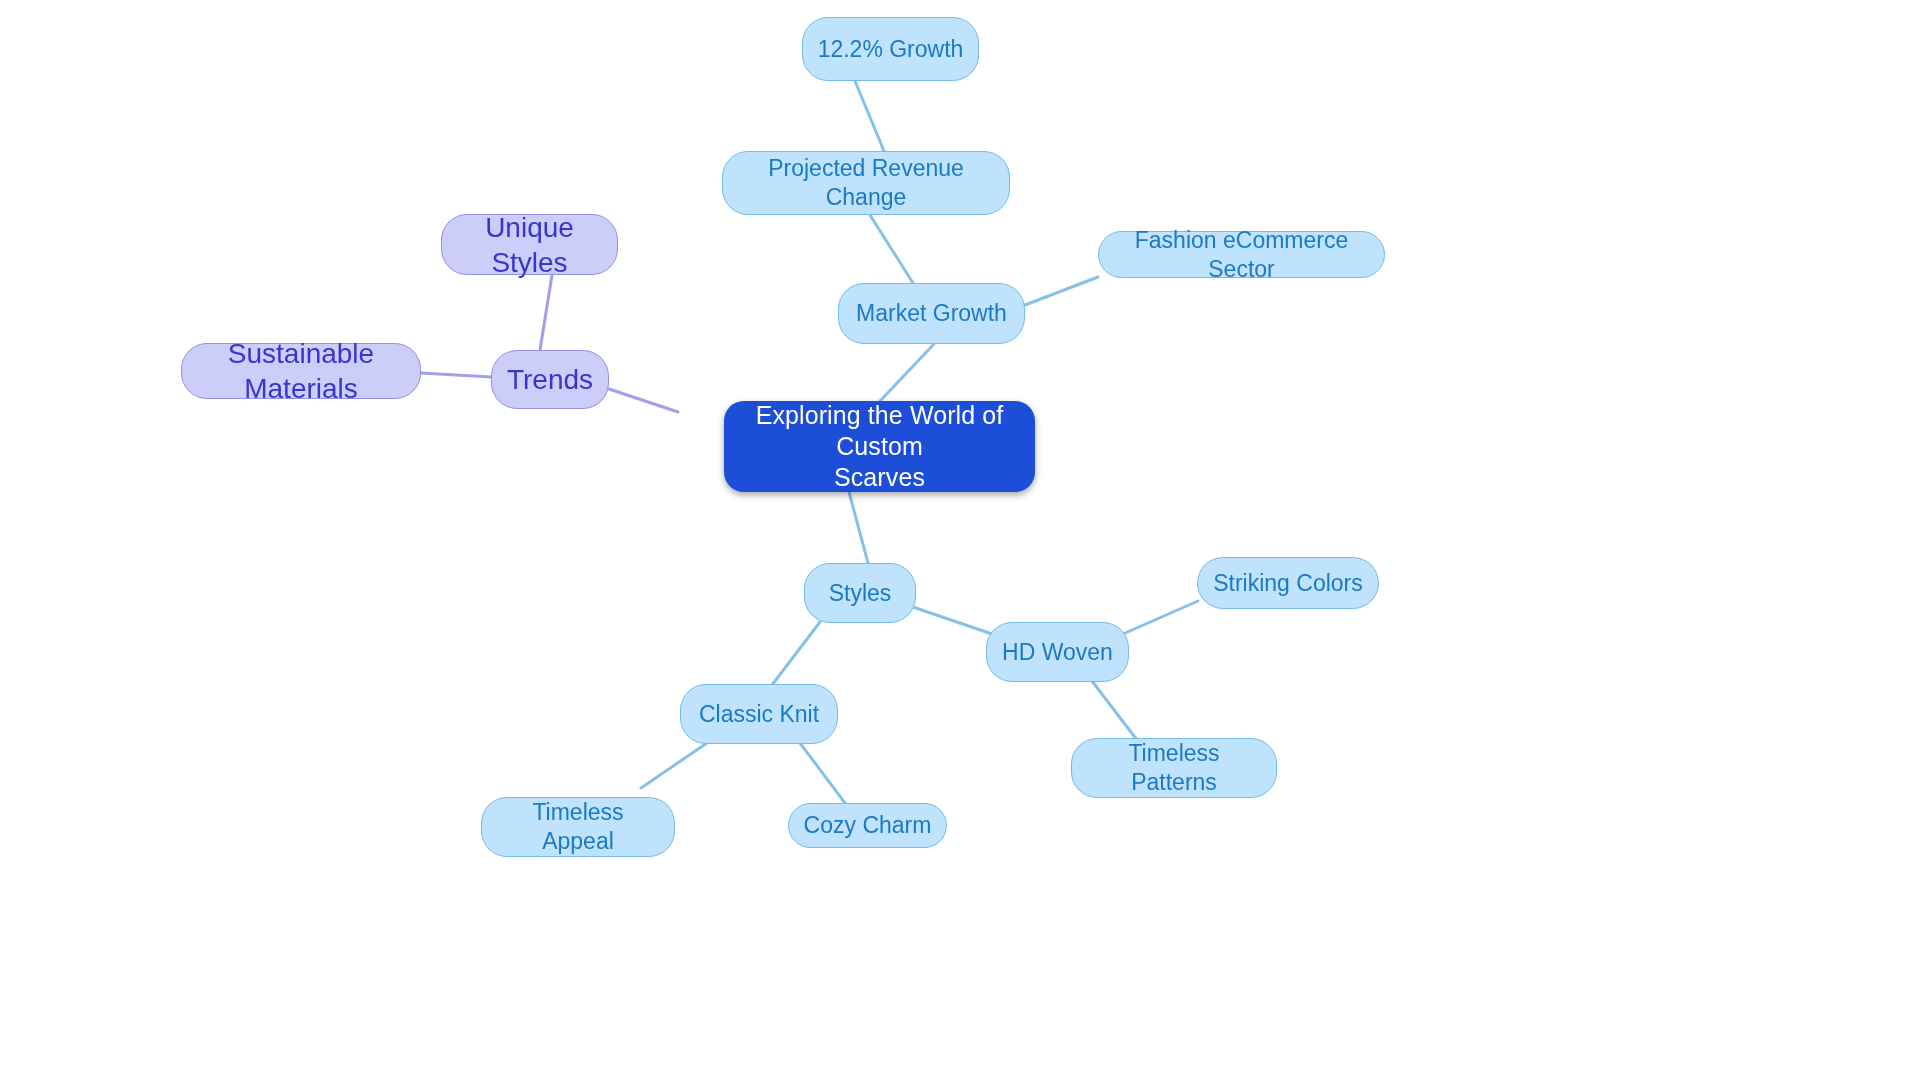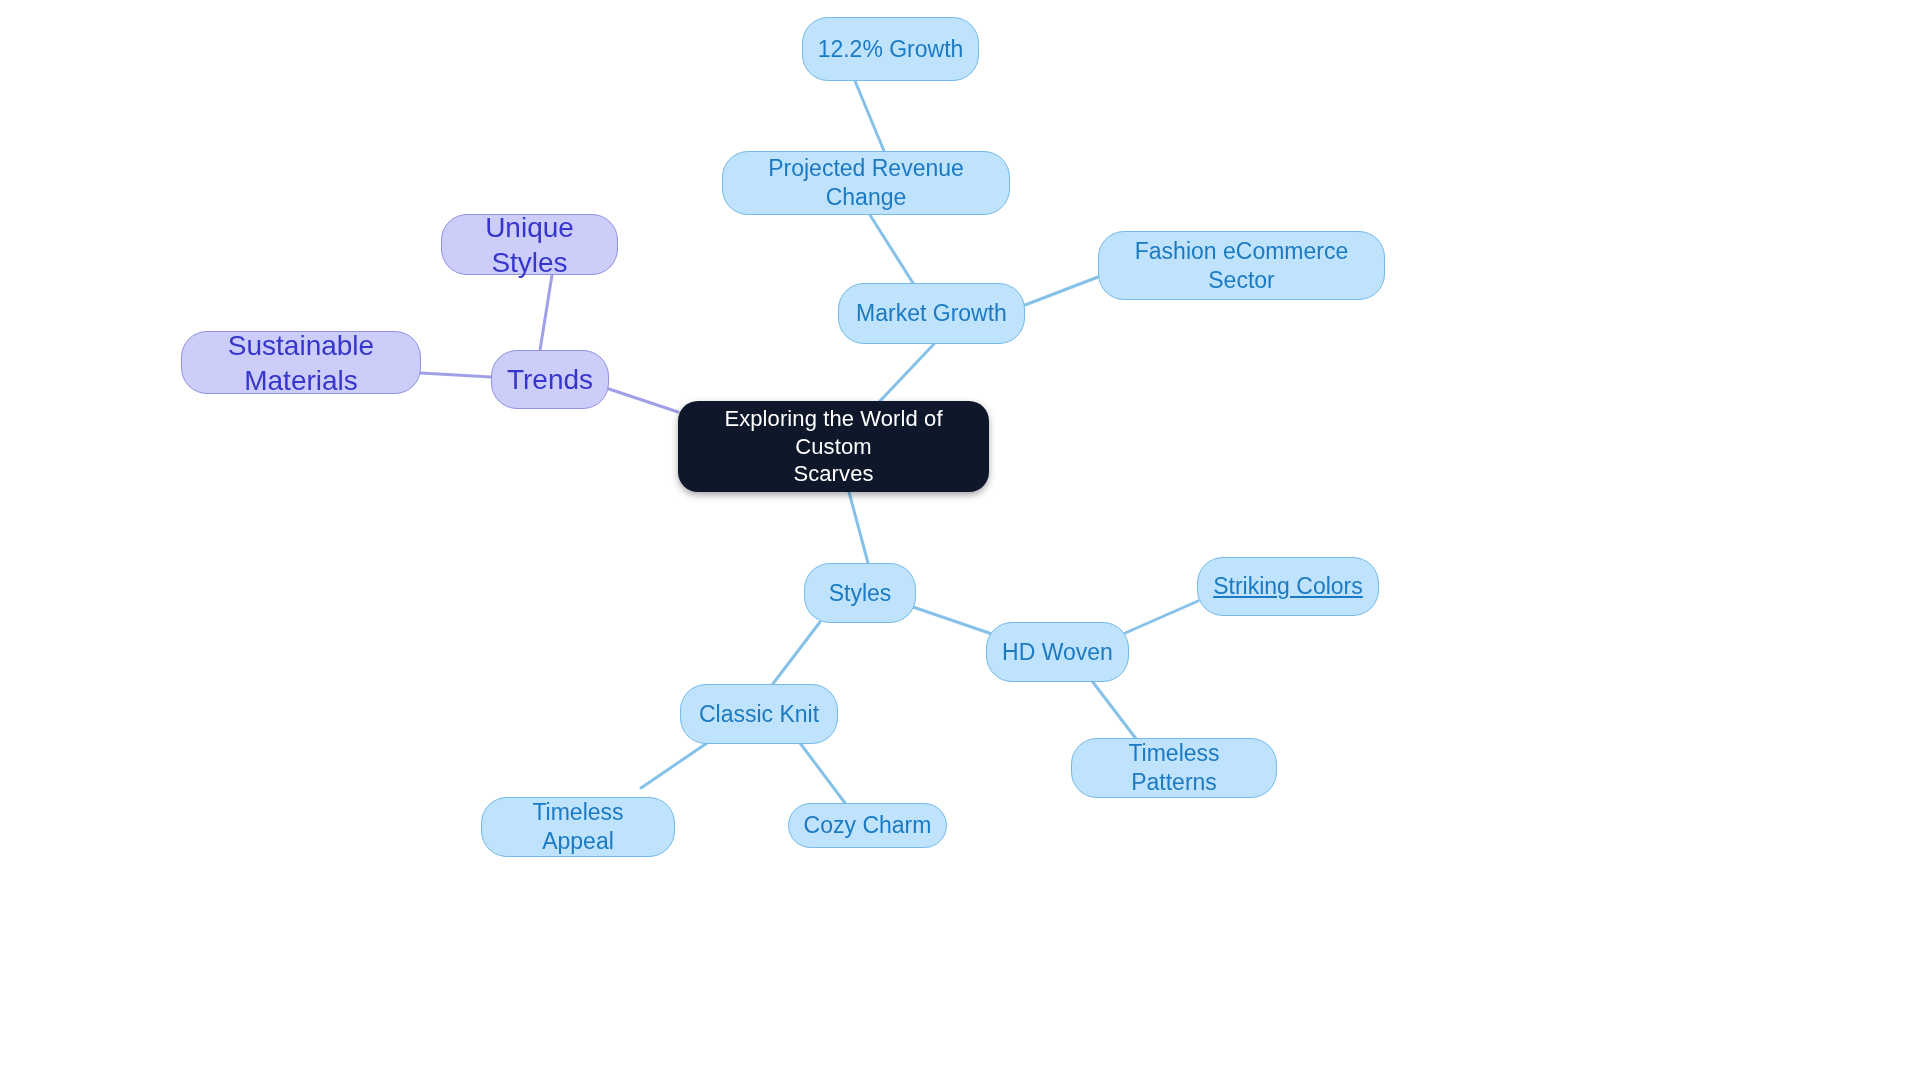--- a/index.html
+++ b/index.html
@@ -39,27 +39,28 @@
     align-items: center;
     justify-content: center;
     text-align: center;
     border-radius: 26px;
     line-height: 1.25;
     white-space: pre-line;
     padding: 0 14px;
   }
 
   .node-root {
-    background: #0f172a;
+    background: #1d4ed8;
     color: #ffffff;
     border: none;
     border-radius: 20px;
-    font-size: 22px;
+    font-size: 25px;
     box-shadow: 0 3px 7px rgba(0,0,0,0.35);
     letter-spacing: 0.1px;
+    margin-left: 46px;
   }
 
   .node-blue {
     background: #bfe2fd;
     border: 1.6px solid #74bbe8;
     color: #1b7ac2;
     font-size: 23px;
   }
 
   .node-purple {
@@ -88,25 +89,25 @@
       <line x1="820" y1="622" x2="772" y2="685" stroke="#85c1e9" stroke-width="3" stroke-linecap="round"></line>
       <line x1="707" y1="743" x2="641" y2="788" stroke="#85c1e9" stroke-width="3" stroke-linecap="round"></line>
       <line x1="800" y1="743" x2="845" y2="803" stroke="#85c1e9" stroke-width="3" stroke-linecap="round"></line>
     </svg>
   <div id="node-layer">
       <div class="node node-root" style="left: 678px; top: 401px; width: 311px; height: 91px;">Exploring the World of Custom
 Scarves</div>
       <div class="node node-blue" style="left: 802px; top: 17px; width: 177px; height: 64px;">12.2% Growth</div>
       <div class="node node-blue" style="left: 722px; top: 151px; width: 288px; height: 64px;">Projected Revenue Change</div>
       <div class="node node-blue" style="left: 838px; top: 283px; width: 187px; height: 61px;">Market Growth</div>
-      <div class="node node-blue" style="left: 1098px; top: 231px; width: 287px; height: 69px;">Fashion eCommerce Sector</div>
+      <div class="node node-blue" style="left: 1098px; top: 231px; width: 287px; height: 47px;">Fashion eCommerce Sector</div>
       <div class="node node-purple" style="left: 491px; top: 350px; width: 118px; height: 59px;">Trends</div>
       <div class="node node-purple" style="left: 441px; top: 214px; width: 177px; height: 61px;">Unique Styles</div>
-      <div class="node node-purple" style="left: 181px; top: 331px; width: 240px; height: 63px;">Sustainable Materials</div>
+      <div class="node node-purple" style="left: 181px; top: 343px; width: 240px; height: 56px;">Sustainable Materials</div>
       <div class="node node-blue" style="left: 804px; top: 563px; width: 112px; height: 60px;">Styles</div>
       <div class="node node-blue" style="left: 986px; top: 622px; width: 143px; height: 60px;">HD Woven</div>
-      <div class="node node-blue" style="left: 1197px; top: 557px; width: 182px; height: 59px; text-decoration: underline;">Striking Colors</div>
+      <div class="node node-blue" style="left: 1197px; top: 557px; width: 182px; height: 52px;">Striking Colors</div>
       <div class="node node-blue" style="left: 1071px; top: 738px; width: 206px; height: 60px;">Timeless Patterns</div>
       <div class="node node-blue" style="left: 680px; top: 684px; width: 158px; height: 60px;">Classic Knit</div>
       <div class="node node-blue" style="left: 481px; top: 797px; width: 194px; height: 60px;">Timeless Appeal</div>
       <div class="node node-blue" style="left: 788px; top: 803px; width: 159px; height: 45px;">Cozy Charm</div>
     </div>
 </div>
 
 </body></html>

